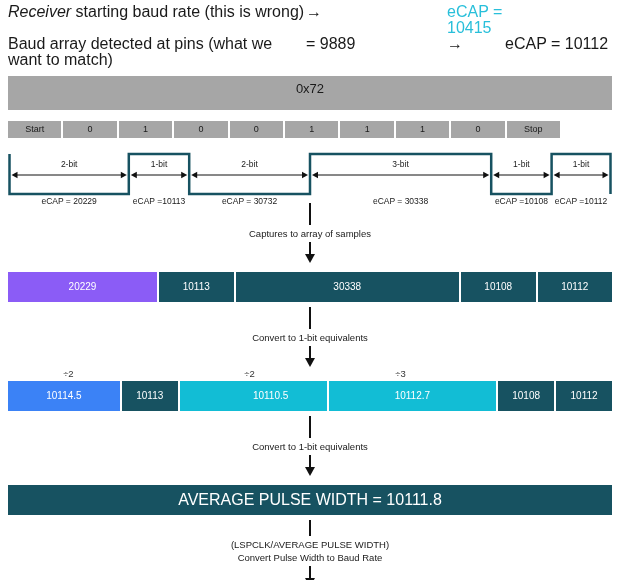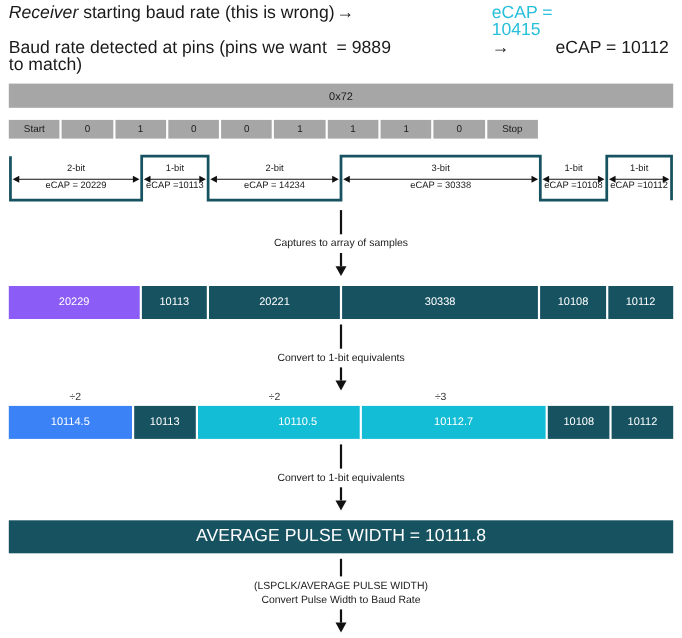--- a/index.html
+++ b/index.html
@@ -7,31 +7,31 @@
     position:relative;width:620px;height:580px;overflow:hidden;
     font-family:"Liberation Sans", sans-serif;color:#1a1a1a;background:#fff;
     padding-top:4px;box-sizing:border-box;
   }
   
   .hrow{display:grid;grid-template-columns:298px 141px 58px auto;
         font-size:16px;line-height:16px;padding-left:8px;}
   .hrow .ecap{font-weight:normal;}
   
   .bar{margin-left:8px;width:604px;text-align:center;box-sizing:border-box;}
-  .byte-bar{background:var(--gray);color:#1a1a1a;height:22px;line-height:26px;font-size:10px;margin-top:8px;}
+  .byte-bar{background:var(--gray);color:#1a1a1a;height:34px;line-height:26px;font-size:13px;margin-top:8px;}
   .avg-bar{background:var(--teal);color:#fff;height:30px;line-height:30px;font-size:16px;margin-top:9px;}
   .final-bar{background:var(--teal);color:#fff;height:28px;line-height:28px;font-size:9.5px;margin-top:7px;white-space:nowrap;}
   
-  .bit-row{display:flex;gap:2px;margin:11px 0 0 8px;width:481px;height:17px;align-items:center;}
+  .bit-row{display:flex;gap:2px;margin:11px 0 0 8px;width:552px;height:17px;align-items:center;}
   .bit-cell{flex:1 1 0;background:var(--gray);font-size:9px;line-height:17px;text-align:center;}
   
   .waveform{position:relative;margin:13px 0 0 8px;width:492px;height:48px;}
   .waveform svg{position:absolute;left:0;top:0;}
   .wave-label{position:absolute;top:7px;text-align:center;font-size:8.5px;line-height:13px;white-space:nowrap;}
-  .wave-label .l2{margin-top:3px;}
+  .wave-label .l2{margin-top:24px;}
   
   .step{display:flex;flex-direction:column;align-items:center;}
   .step .vt{width:2.5px;background:#111;height:22px;}
   .step .vb{width:2.5px;background:#111;height:12px;}
   .step.short .vt{height:16px;}
   .step-text{font-size:9.5px;color:#1a1a1a;margin:2px 0;text-align:center;line-height:13px;}
   .arrowhead{width:0;height:0;border-left:5px solid transparent;border-right:5px solid transparent;border-top:9px solid #111;}
   
   .cells-row{display:flex;gap:2px;width:604px;margin-left:8px;height:30px;}
   .cell{flex-basis:0;color:#fff;font-size:10px;line-height:30px;text-align:center;}
@@ -45,21 +45,21 @@
 
 <div class="page" style="--gray: #a6a6a6; --teal: #175261;">
 
   <div id="headerRows">
       <div class="hrow">
         <div><i>Receiver</i><span> starting baud rate (this is wrong)</span></div>
         <div>→</div>
         <div class="ecap" style="color: rgb(40, 191, 218);">eCAP = 10415</div>
       </div>
       <div class="hrow">
-        <div><span>Baud rate detected at pins (pins we want to match)</span></div>
+        <div><span>Baud array detected at pins (what we want to match)</span></div>
         <div><span>= 9889</span></div>
         <div>→</div>
         <div class="ecap" style="color: rgb(26, 26, 26);">eCAP = 10112</div>
       </div>
     </div>
 
   <div class="bar byte-bar">0x72</div>
 
   <div class="bit-row" id="bitRow">
       <div class="bit-cell">Start</div>
@@ -99,21 +99,21 @@
       <div class="wave-label" style="left: 1.5px; width: 119.3px;">
         <div>2-bit</div>
         <div class="l2">eCAP = 20229</div>
       </div>
       <div class="wave-label" style="left: 120.8px; width: 60.4px;">
         <div>1-bit</div>
         <div class="l2">eCAP =10113</div>
       </div>
       <div class="wave-label" style="left: 181.2px; width: 120.8px;">
         <div>2-bit</div>
-        <div class="l2">eCAP = 14234</div>
+        <div class="l2">eCAP = 30732</div>
       </div>
       <div class="wave-label" style="left: 302px; width: 181.2px;">
         <div>3-bit</div>
         <div class="l2">eCAP = 30338</div>
       </div>
       <div class="wave-label" style="left: 483.2px; width: 60.4px;">
         <div>1-bit</div>
         <div class="l2">eCAP =10108</div>
       </div>
       <div class="wave-label" style="left: 543.6px; width: 58.9px;">
@@ -127,21 +127,20 @@
     <div class="step-text" id="txt-capture">
         <div>Captures to array of samples</div>
       </div>
     <div class="vb"></div>
     <div class="arrowhead"></div>
   </div>
 
   <div class="cells-row row-gap" id="captureRow">
       <div class="cell" style="flex-grow: 2; background: #8b5cf6;">20229</div>
       <div class="cell" style="flex-grow: 1; background: rgb(23, 82, 97);">10113</div>
-      <div class="cell" style="flex-grow: 2; background: rgb(23, 82, 97);">20221</div>
       <div class="cell" style="flex-grow: 3; background: rgb(23, 82, 97);">30338</div>
       <div class="cell" style="flex-grow: 1; background: rgb(23, 82, 97);">10108</div>
       <div class="cell" style="flex-grow: 1; background: rgb(23, 82, 97);">10112</div>
     </div>
 
   <div class="step mt5">
     <div class="vt"></div>
     <div class="step-text" id="txt-convert1">
         <div>Convert to 1-bit equivalents</div>
       </div>

